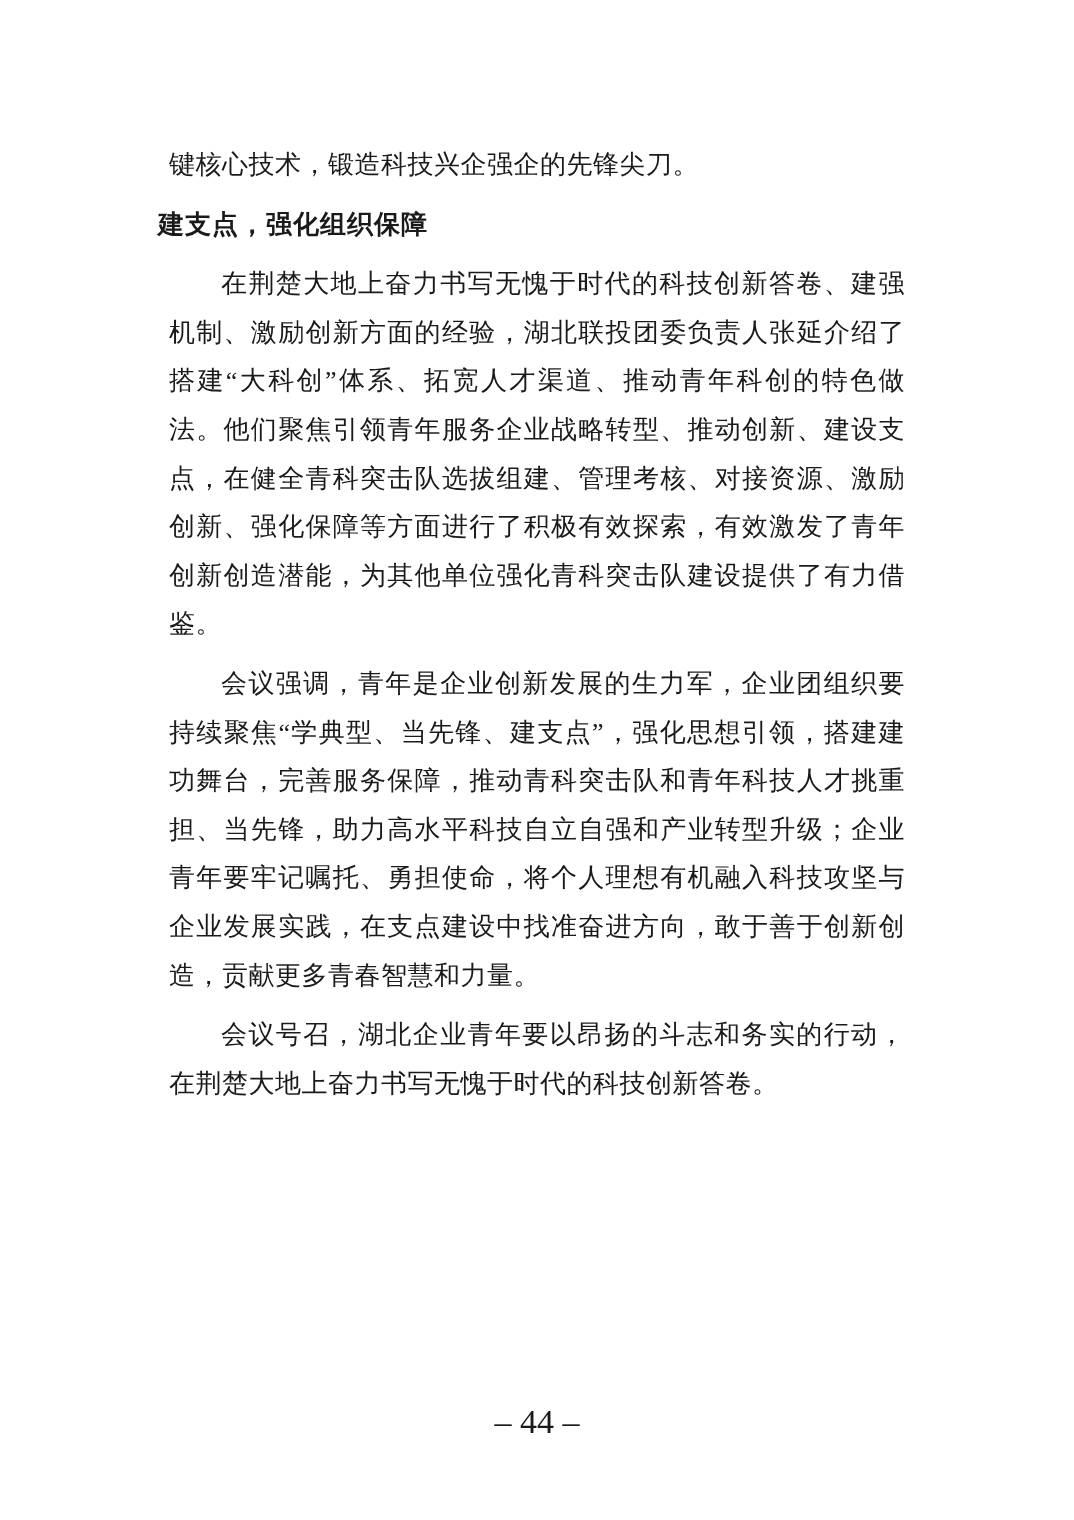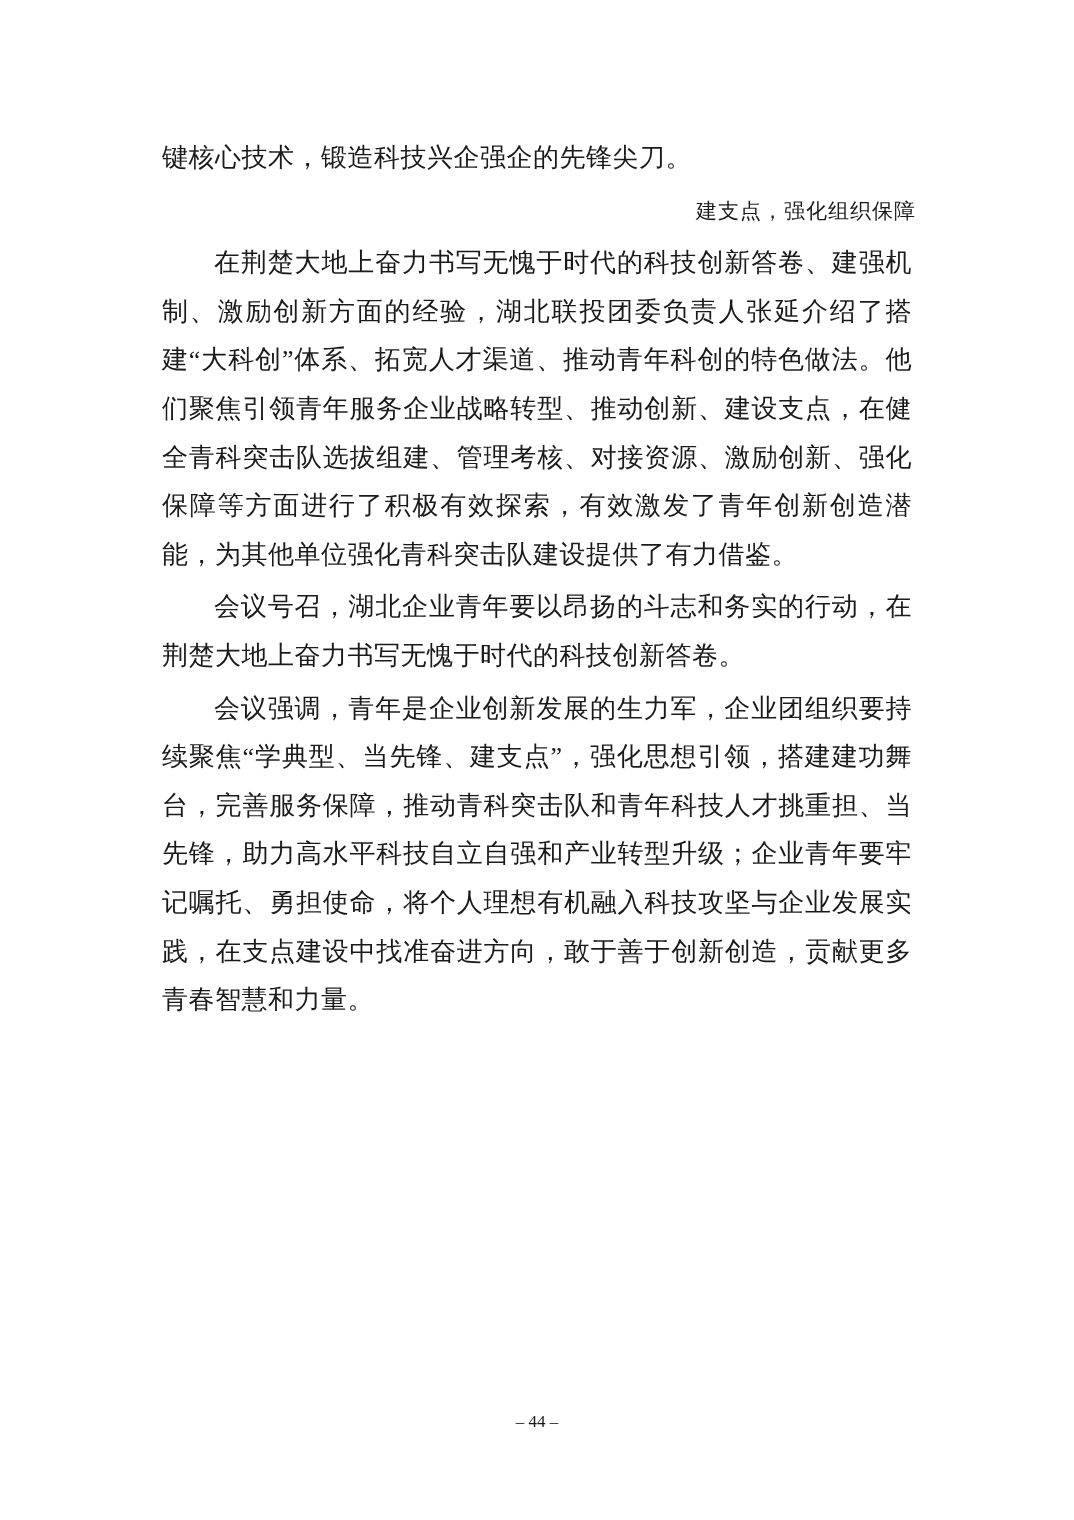--- a/index.html
+++ b/index.html
@@ -21,56 +21,56 @@
     left: 158px;
     top: 130px;
     width: 758px;
     font-size: 26px;
     line-height: 48.6px;
     text-align: justify;
     text-justify: inter-ideograph;
     letter-spacing: 0.5px;
   }
   .content p {
-    margin: 4px;
+    margin: 11px;
     padding: 0;
   }
   .para-continuation {
     text-indent: 0;
   }
   .section-heading {
     margin: 0;
-    font-size: 21px;
+    font-size: 26px;
     line-height: 48.6px;
-    font-weight: normal;
-    text-align: right;
+    font-weight: bold;
+    text-align: left;
     text-indent: 0;
     letter-spacing: 1px;
   }
   .body-para {
     text-indent: 2em;
   }
   .page-footer {
     position: absolute;
     top: 1402px;
     left: 0;
     width: 100%;
     text-align: center;
-    font-size: 17px;
+    font-size: 34px;
     line-height: 40px;
     color: #1a1a1a;
   }
 </style>
 </head>
 <body>
 
 <div class="page">
   <div class="content">
     <p class="para-continuation">键核心技术，锻造科技兴企强企的先锋尖刀。</p>
     <h2 class="section-heading">建支点，强化组织保障</h2>
     <p class="body-para">在荆楚大地上奋力书写无愧于时代的科技创新答卷、建强机制、激励创新方面的经验，湖北联投团委负责人张延介绍了搭建“大科创”体系、拓宽人才渠道、推动青年科创的特色做法。他们聚焦引领青年服务企业战略转型、推动创新、建设支点，在健全青科突击队选拔组建、管理考核、对接资源、激励创新、强化保障等方面进行了积极有效探索，有效激发了青年创新创造潜能，为其他单位强化青科突击队建设提供了有力借鉴。</p>
+    <p class="body-para">会议强调，青年是企业创新发展的生力军，企业团组织要持续聚焦“学典型、当先锋、建支点”，强化思想引领，搭建建功舞台，完善服务保障，推动青科突击队和青年科技人才挑重担、当先锋，助力高水平科技自立自强和产业转型升级；企业青年要牢记嘱托、勇担使命，将个人理想有机融入科技攻坚与企业发展实践，在支点建设中找准奋进方向，敢于善于创新创造，贡献更多青春智慧和力量。</p>
     <p class="body-para">会议号召，湖北企业青年要以昂扬的斗志和务实的行动，在荆楚大地上奋力书写无愧于时代的科技创新答卷。</p>
-    <p class="body-para">会议强调，青年是企业创新发展的生力军，企业团组织要持续聚焦“学典型、当先锋、建支点”，强化思想引领，搭建建功舞台，完善服务保障，推动青科突击队和青年科技人才挑重担、当先锋，助力高水平科技自立自强和产业转型升级；企业青年要牢记嘱托、勇担使命，将个人理想有机融入科技攻坚与企业发展实践，在支点建设中找准奋进方向，敢于善于创新创造，贡献更多青春智慧和力量。</p>
   </div>
   <div class="page-footer">
     <span>– 44 –</span>
   </div>
 </div>
 
 </body></html>

